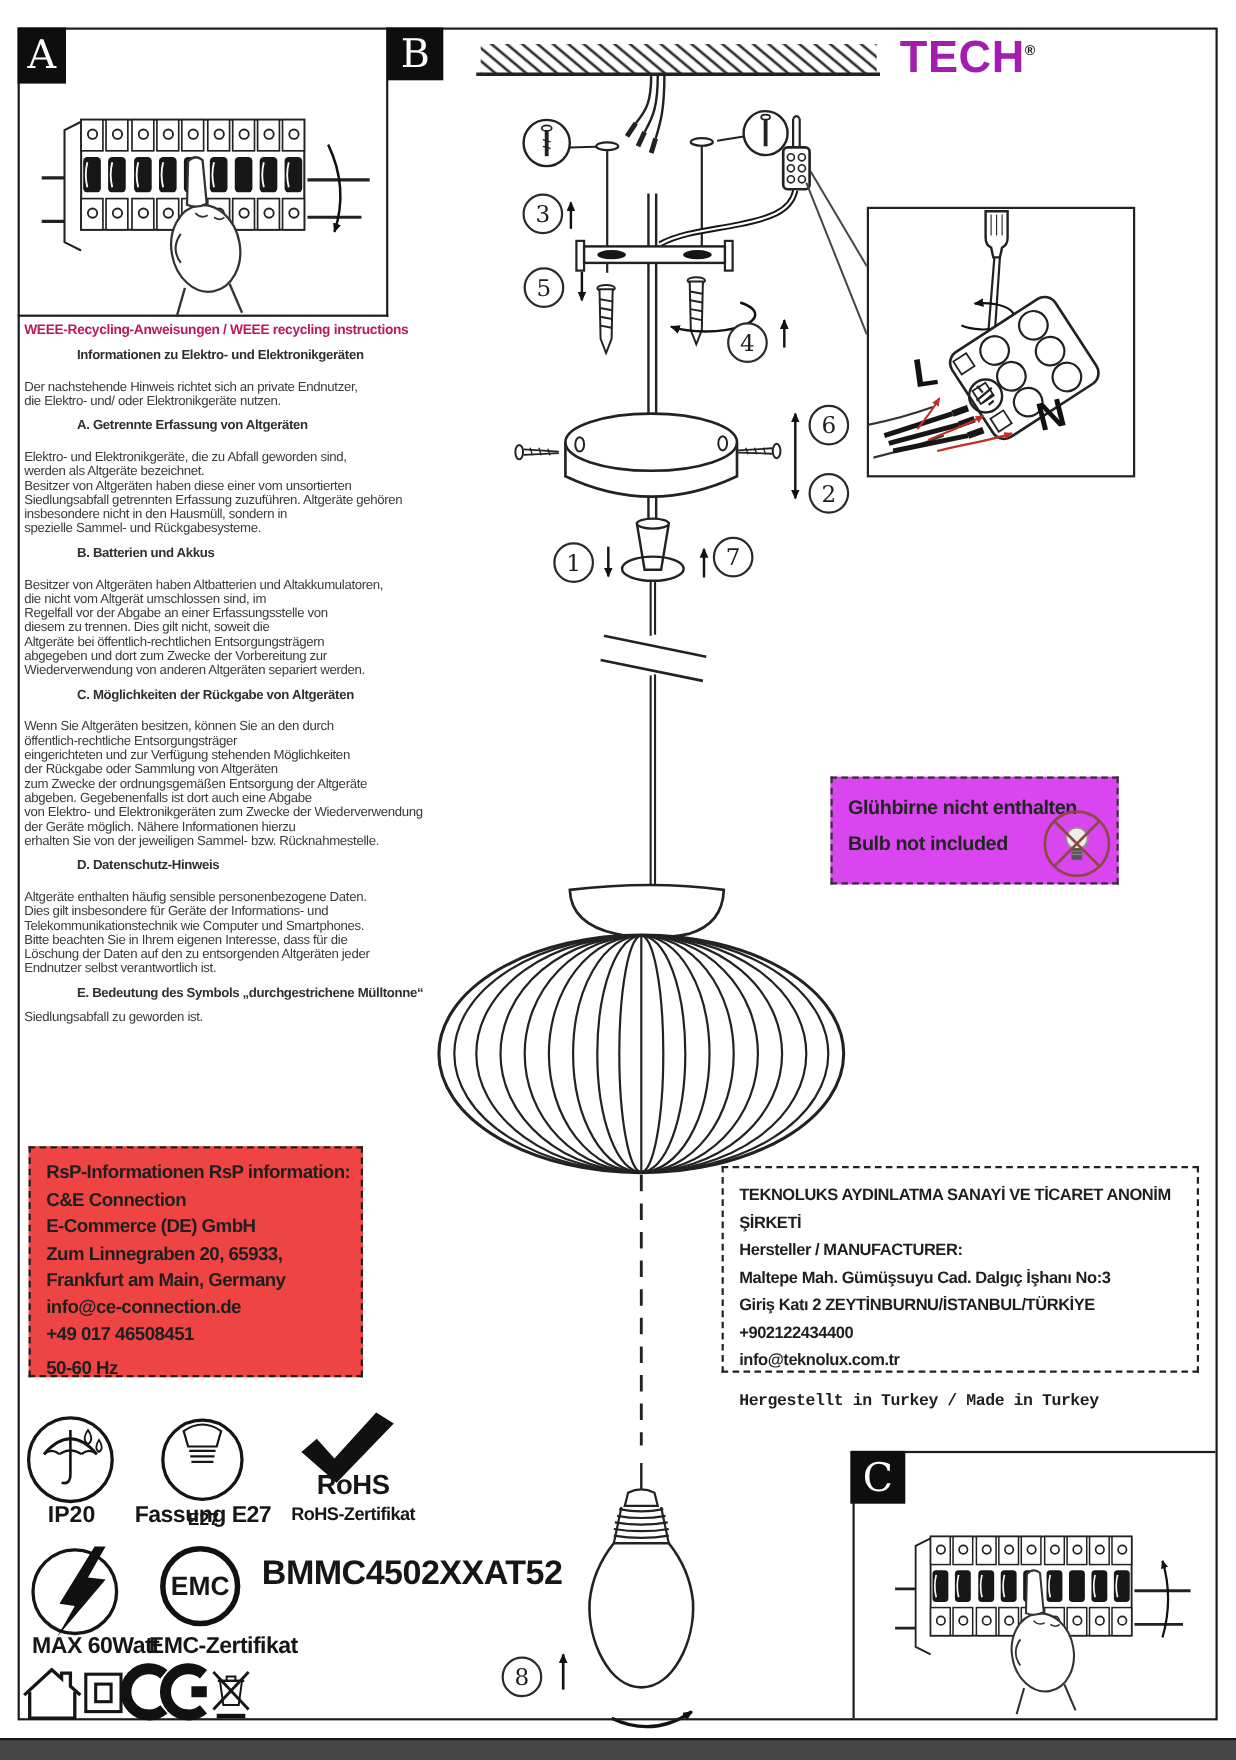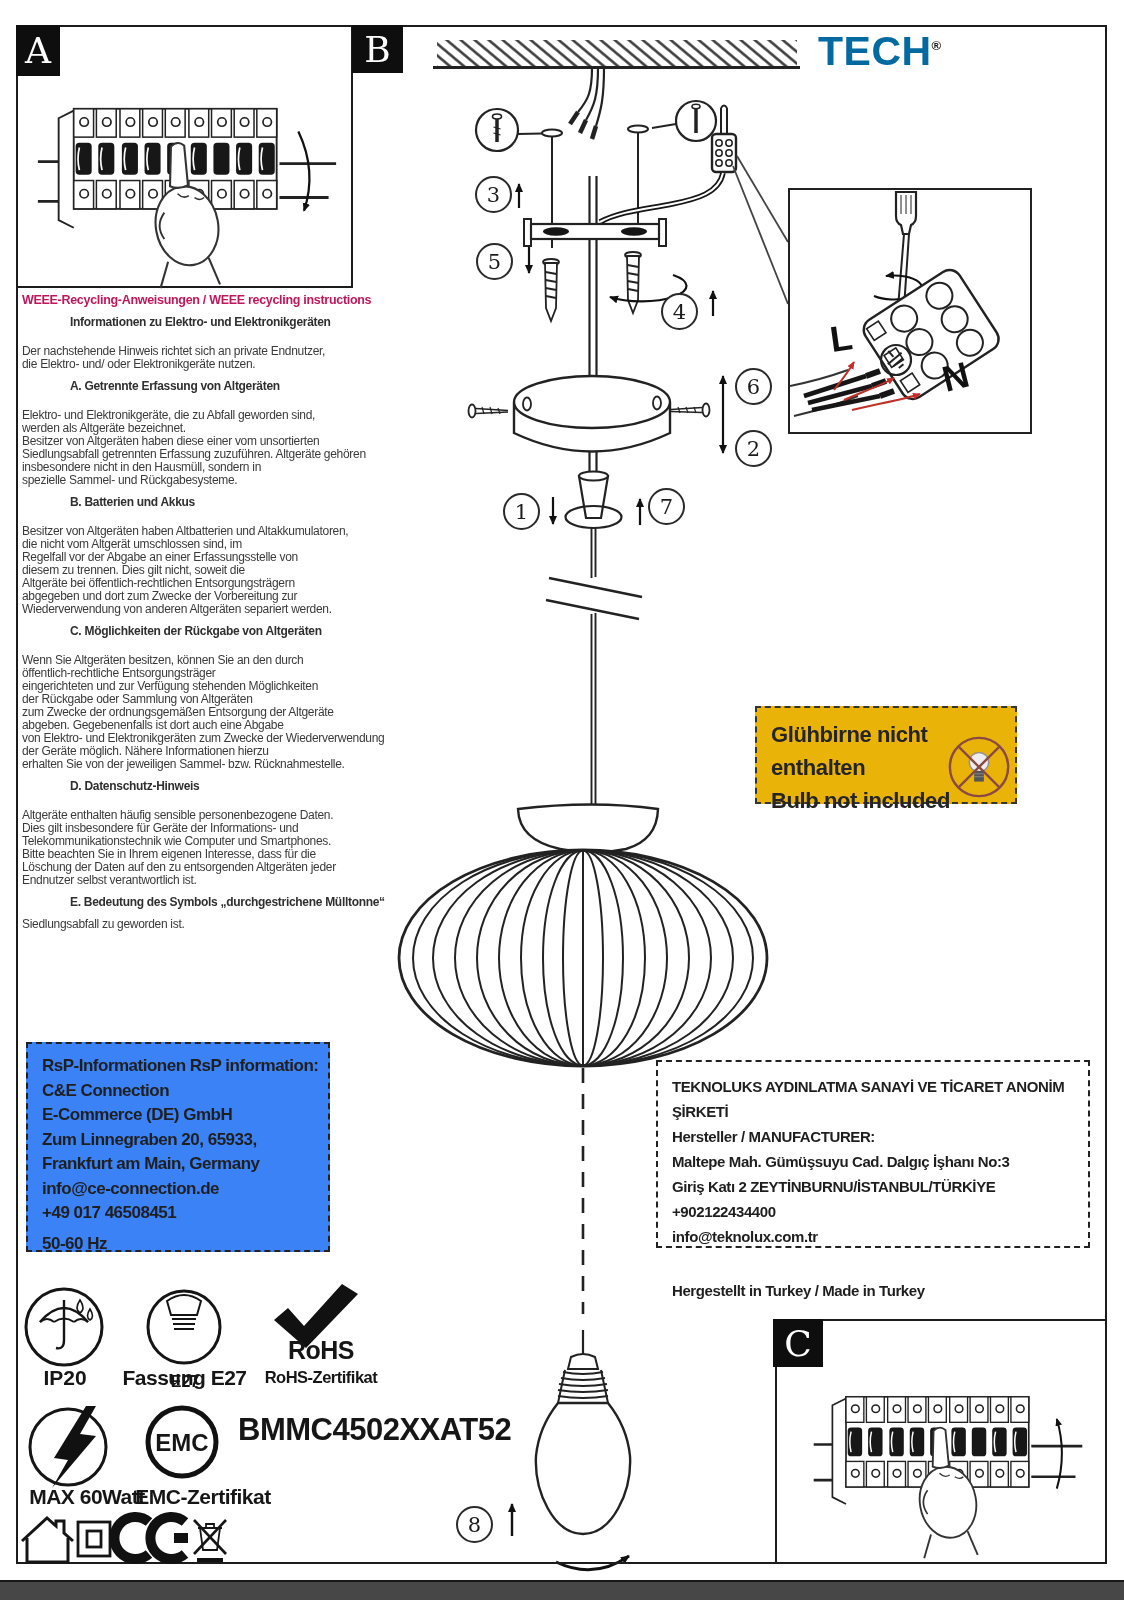--- a/index.html
+++ b/index.html
@@ -14,40 +14,40 @@
   .bottom-band{left:0;top:1580px;width:1124px;height:20px;background:#474747;border-top:2px solid #181818;z-index:2;}
   
   .sec-label{background:#0e0e0e;color:#fff;font-family:"DejaVu Serif",serif;font-size:36px;
              display:flex;align-items:center;justify-content:center;z-index:4;}
   .lblA{left:16px;top:25px;width:44px;height:51px;}
   .lblB{left:352px;top:25px;width:51px;height:48px;}
   .lblC{left:773px;top:1319px;width:50px;height:48px;}
   
   .logo{left:818px;top:28px;width:280px;height:48px;font-size:41px;font-weight:bold;letter-spacing:.5px;z-index:4;white-space:nowrap;}
   .logo .royal{color:#F5B40F;}
-  .logo .tech{color:#0369a1;}
+  .logo .tech{color:#a21caf;}
   .logo sup{font-size:13px;color:#141414;}
   .titles{left:813px;top:104px;width:272px;text-align:center;font-size:26px;font-weight:bold;
           letter-spacing:-1px;line-height:31px;color:#1d1d1d;z-index:4;}
   
   .weee{left:22px;top:294px;width:412px;font-size:12px;line-height:13px;color:#3a3a3a;letter-spacing:-0.3px;z-index:4;}
   .weee .h{font-weight:bold;color:#2f2f2f;margin-top:9px;padding-left:48px;}
   .weee .t{font-weight:bold;color:#be185d;font-size:12.5px;}
   .weee .p{white-space:pre-line;margin-top:16px;}
   
-  .rsp-box{left:26px;top:1042px;width:304px;height:210px;border:2px dashed #222;background:#3b82f6;z-index:3;
+  .rsp-box{left:26px;top:1042px;width:304px;height:210px;border:2px dashed #222;background:#ef4444;z-index:3;
            padding:10px 0 0 14px;box-sizing:border-box;font-size:17px;font-weight:bold;letter-spacing:-0.5px;
            line-height:24.5px;color:#1f1f1f;}
   .rsp-box .freq{margin-top:6px;}
   .manu-box{left:656px;top:1060px;width:434px;height:188px;border:2px dashed #222;background:#fff;z-index:3;
             padding:12px 0 0 14px;box-sizing:border-box;font-size:15px;font-weight:bold;letter-spacing:-0.4px;
             line-height:25px;color:#1e1e1e;}
-  .manu-box .foot{margin-top:29px;}
-  .gluh-box{left:755px;top:706px;width:262px;height:98px;border:2px dashed #333;background:#eab308;z-index:3;
-            padding:10px 0 0 14px;box-sizing:border-box;font-size:22px;font-weight:bold;letter-spacing:-0.4px;
+  .manu-box .foot{margin-top:12px;font-family:Liberation Mono, monospace;}
+  .gluh-box{left:755px;top:706px;width:262px;height:98px;border:2px dashed #333;background:#d946ef;z-index:3;
+            padding:10px 0 0 14px;box-sizing:border-box;font-size:18px;font-weight:bold;letter-spacing:-0.4px;
             line-height:33px;color:#242424;}
   .gluh-icon{position:absolute;right:2px;bottom:1px;width:68px;height:68px;}
   
   .detail-box{left:788px;top:188px;width:240px;height:242px;border:2px solid #222;background:#fff;z-index:3;}
   
   .step{position:absolute;width:33px;height:33px;border:2px solid #2a2a2a;border-radius:50%;background:#fff;
         font-family:"DejaVu Serif",serif;font-size:21px;color:#1c1c1c;display:flex;align-items:center;
         justify-content:center;z-index:5;}
   .s1{left:503px;top:493px;} .s2{left:735px;top:430px;} .s3{left:475px;top:176px;} .s4{left:661px;top:293px;}
   .s5{left:476px;top:243px;} .s6{left:735px;top:368px;} .s7{left:648px;top:488px;} .s8{left:456px;top:1506px;}

